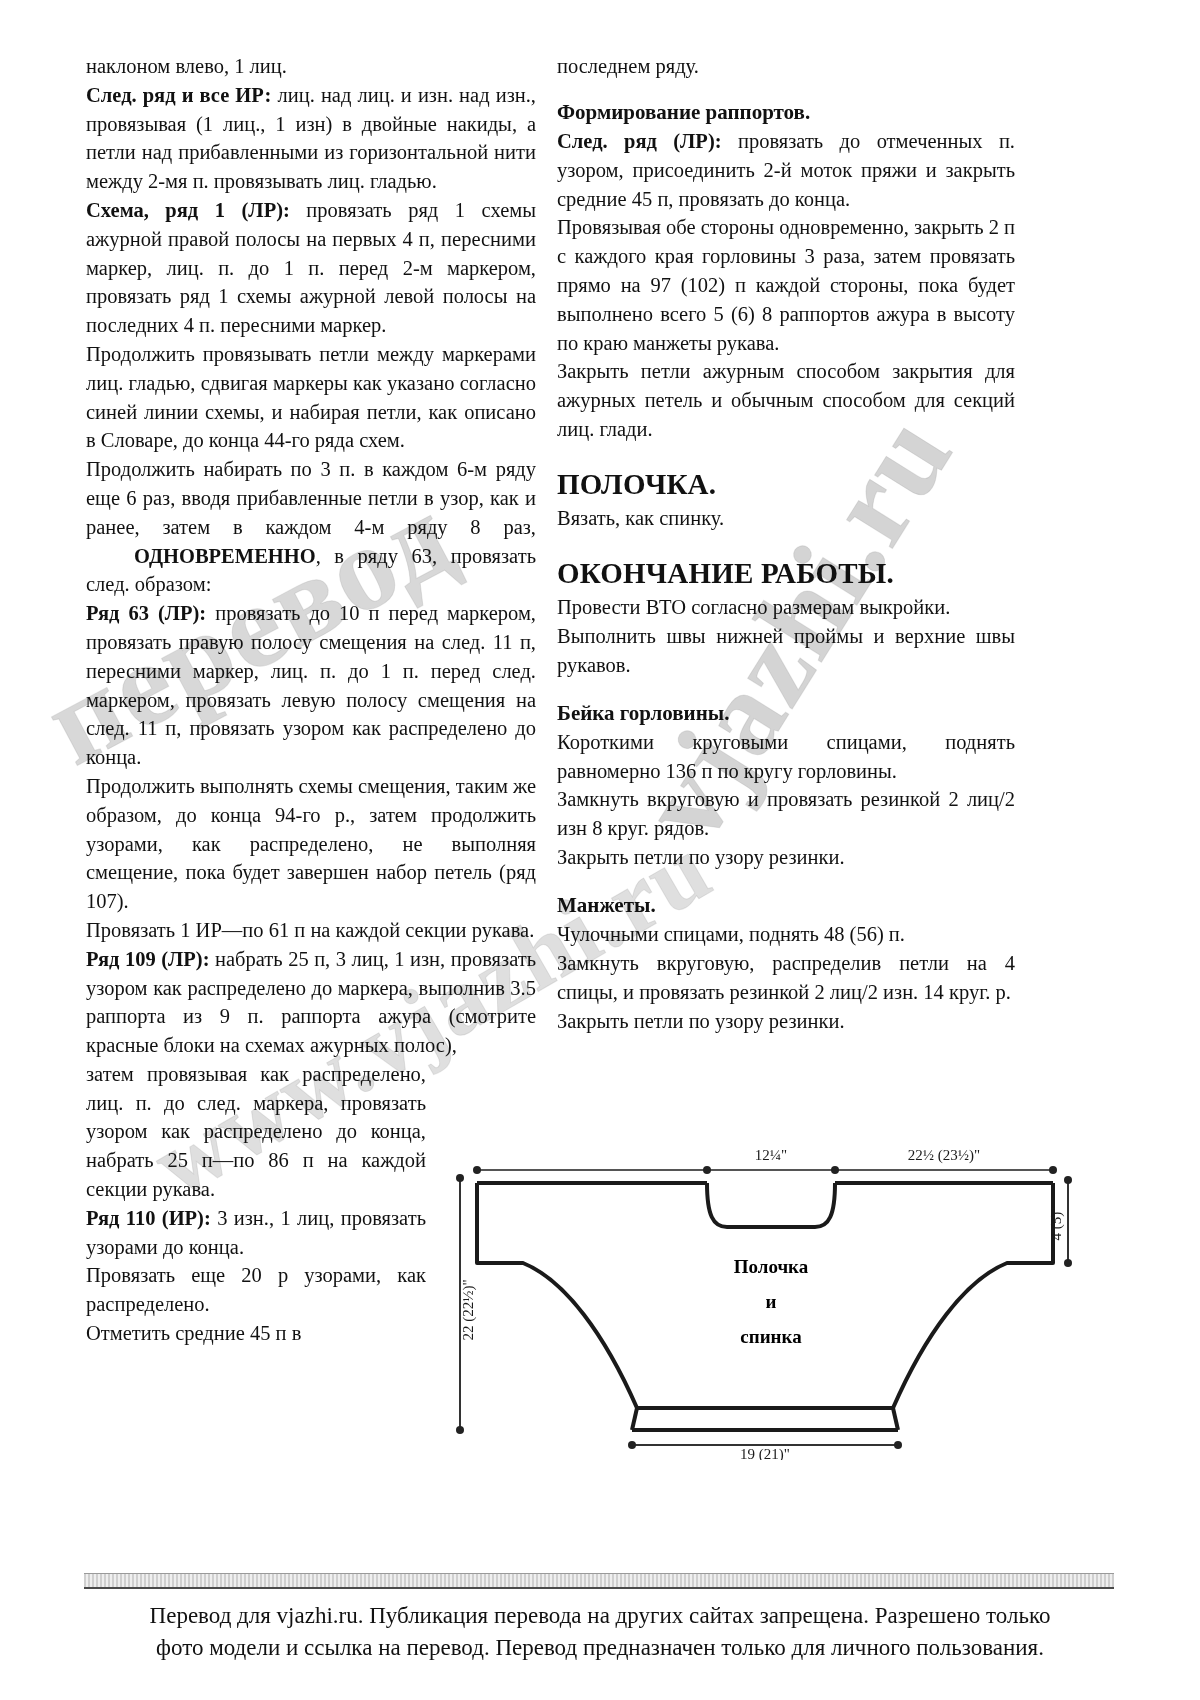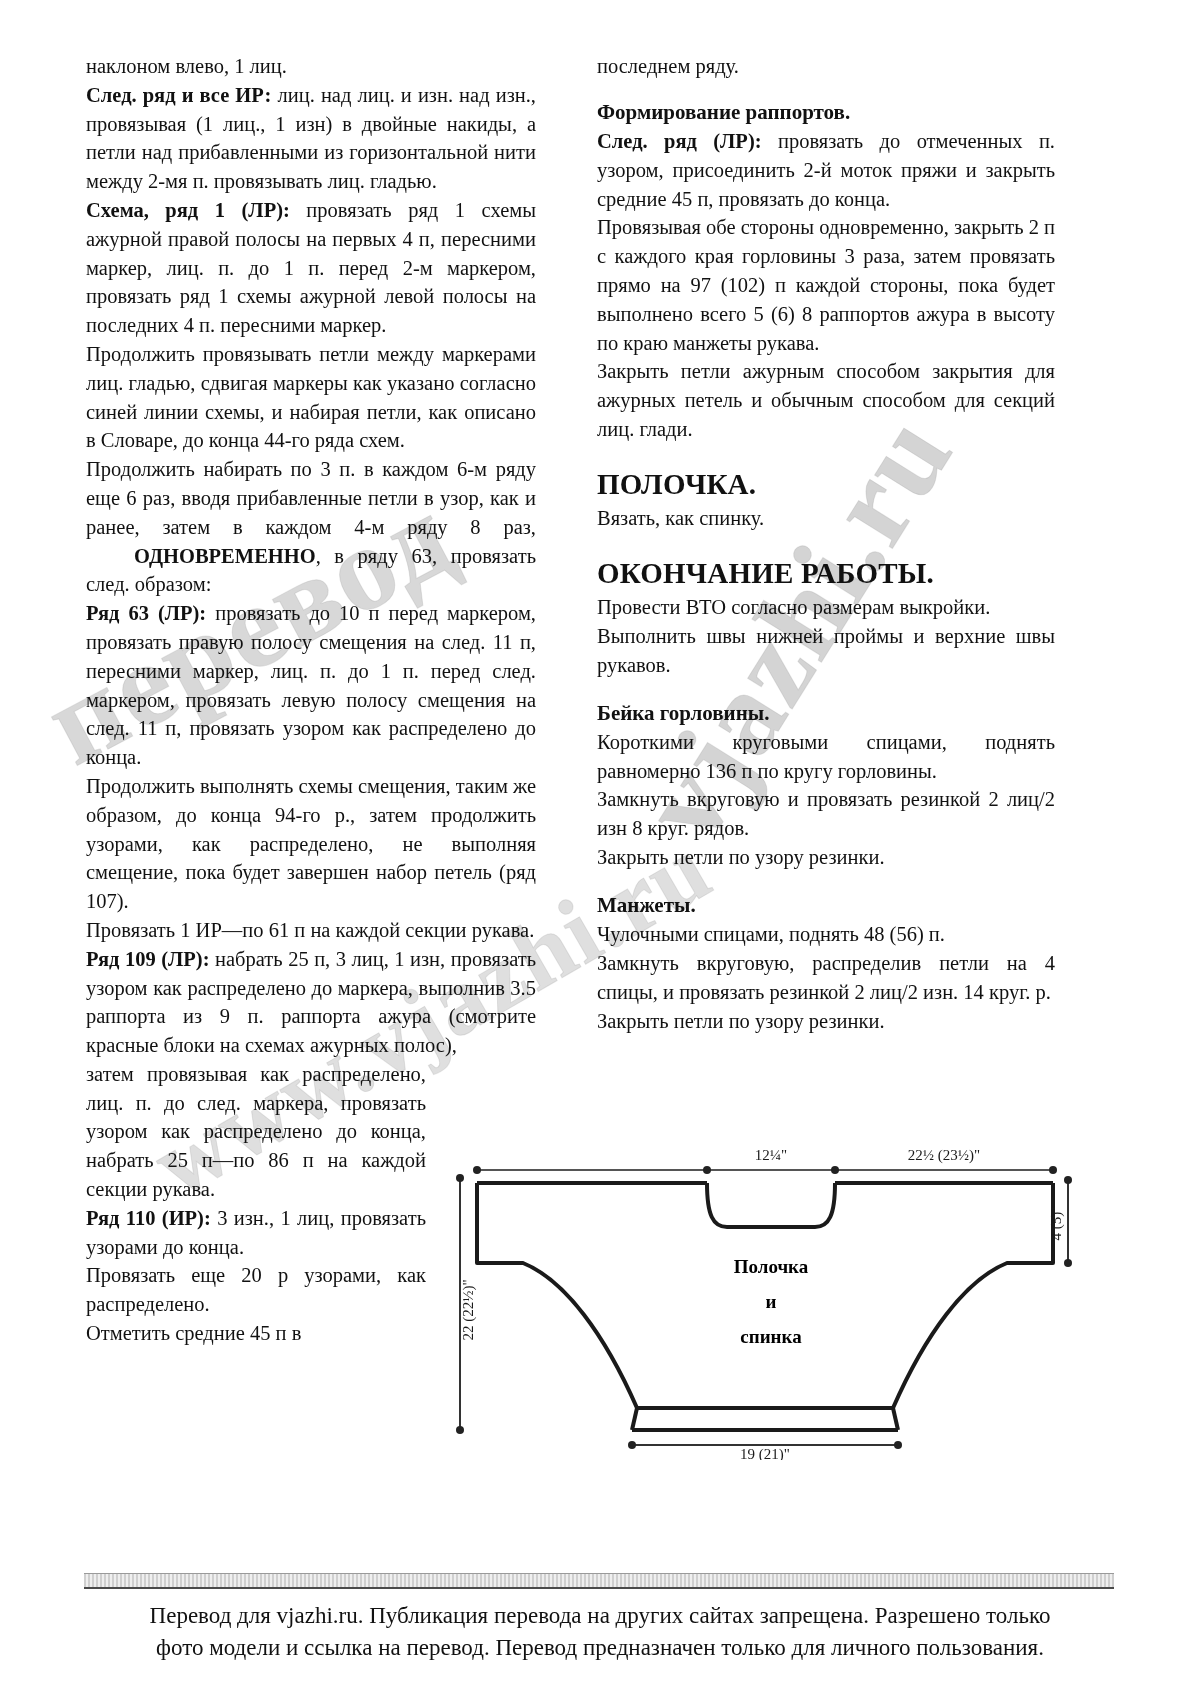--- a/index.html
+++ b/index.html
@@ -63,21 +63,21 @@
   .col {
     position: absolute;
     top: 52px;
     font-size: 20.5px;
     line-height: 1.405;
     text-align: justify;
     text-justify: inter-word;
     hyphens: none;
   }
   .col-left  { left: 86px;  width: 450px; }
-  .col-right { left: 597px; width: 458px; }
+  .col-right { left: 557px; width: 458px; }
 
   .col p {
     margin: 0 0 0 0;
   }
   .col p.para {
     text-align: justify;
   }
   .col p.last-left {
     text-align: left;
   }

